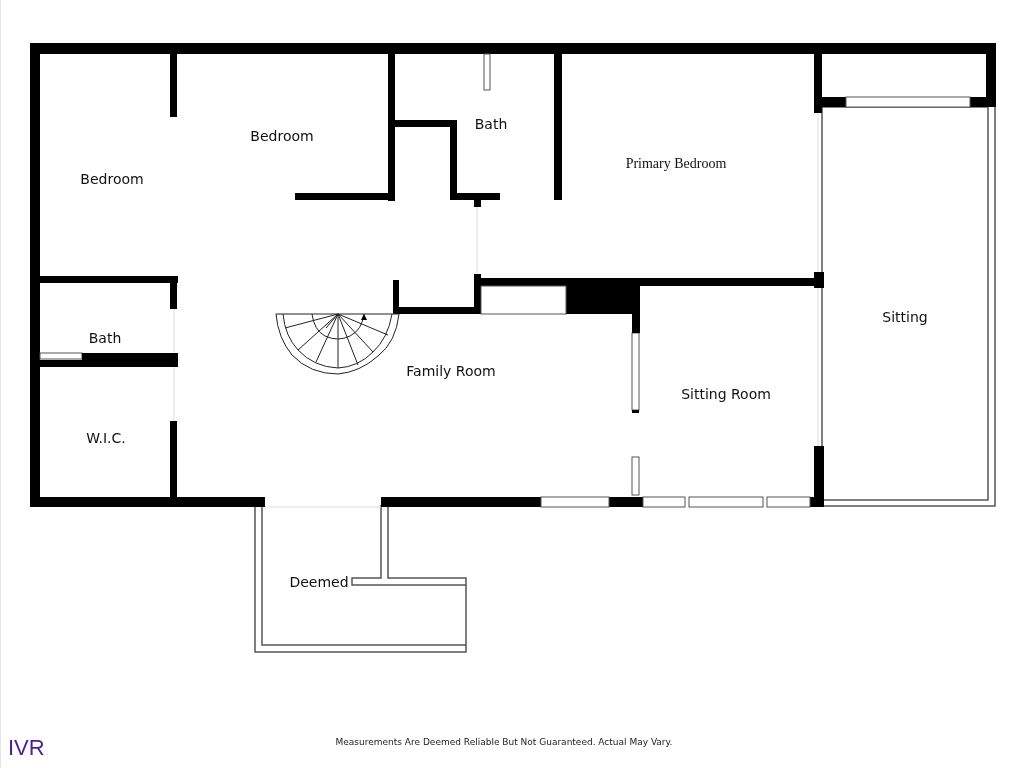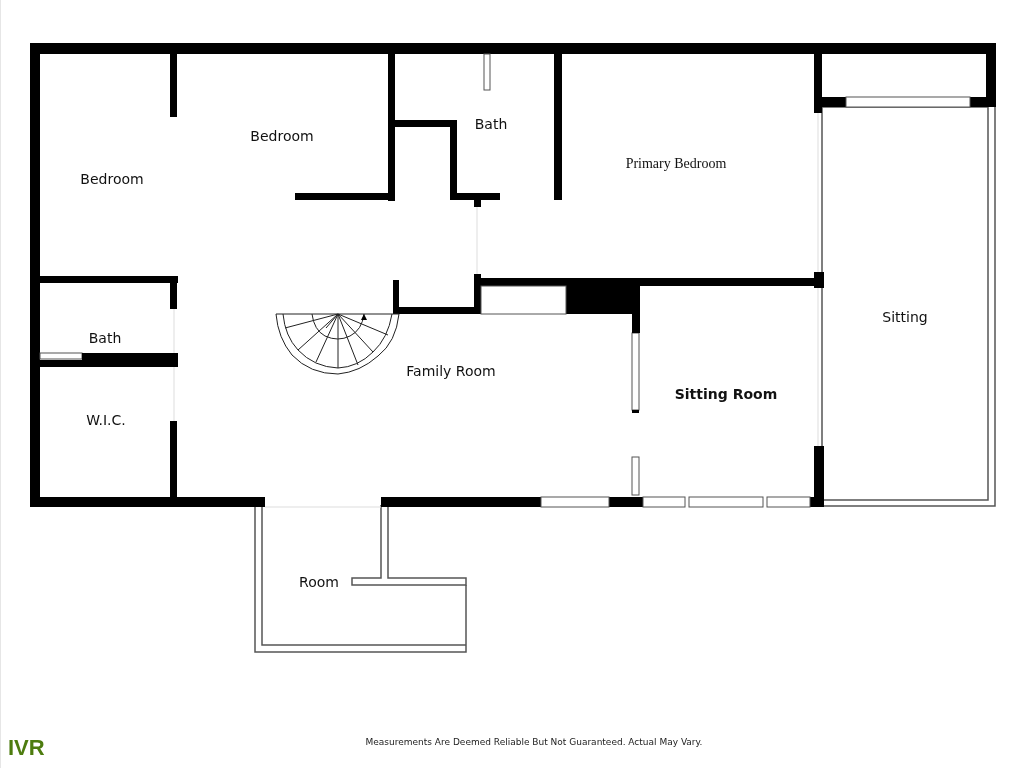--- a/index.html
+++ b/index.html
@@ -1,20 +1,20 @@
 <!DOCTYPE html>
 <html><head>
   <meta charset="utf-8">
   <style>
     html, body { margin: 0; padding: 0; background: #ffffff; }
     body { width: 1024px; height: 768px; position: relative; overflow: hidden; font-family: "DejaVu Sans", sans-serif; }
     #plan { position: absolute; left: 0; top: 0; width: 1024px; height: 768px; }
     .room-label { position: absolute; font-family: "DejaVu Sans", sans-serif; font-size: 14px; color: #111; white-space: nowrap; transform: translate(-50%, -50%); }
-    .brand { position: absolute; left: 8px; top: 735px; font-family: "Liberation Sans", sans-serif; font-size: 22px; color: #4d7c0f; letter-spacing: 0px; font-weight: 700; }
-    .disclaimer { position: absolute; left: 534px; top: 742px; transform: translate(-50%, -50%); font-family: "DejaVu Sans", sans-serif; font-size: 9px; color: #222; white-space: nowrap; }
+    .brand { position: absolute; left: 8px; top: 735px; font-family: "Liberation Sans", sans-serif; font-size: 22px; color: #4c1d95; letter-spacing: 0px; font-weight: 400; }
+    .disclaimer { position: absolute; left: 504px; top: 742px; transform: translate(-50%, -50%); font-family: "DejaVu Sans", sans-serif; font-size: 9px; color: #222; white-space: nowrap; }
     .left-edge { position: absolute; left: 0; top: 0; width: 1px; height: 768px; background: #e6e6e6; }
   </style>
 </head>
 <body>
 
 <div class="left-edge"></div>
 
 <svg id="plan" viewBox="0 0 1024 768" xmlns="http://www.w3.org/2000/svg">
 
   <g fill="none" stroke="#555" stroke-width="1.5">
@@ -118,19 +118,19 @@
     <polygon points="361,320 367,320 364,314" fill="#000" stroke="none"></polygon>
   </g>
 </svg>
 
 <div class="room-label" style="left:112px;top:179px;">Bedroom</div>
 <div class="room-label" style="left:282px;top:136px;">Bedroom</div>
 <div class="room-label" style="left:491px;top:124px;">Bath</div>
 <div class="room-label" style="left:676px;top:164px;font-family:Liberation Serif, serif;">Primary Bedroom</div>
 <div class="room-label" style="left:905px;top:317px;">Sitting</div>
 <div class="room-label" style="left:105px;top:338px;">Bath</div>
-<div class="room-label" style="left:106px;top:420px;">W.I.C.</div>
+<div class="room-label" style="left:106px;top:438px;">W.I.C.</div>
 <div class="room-label" style="left:451px;top:371px;">Family Room</div>
-<div class="room-label" style="left:726px;top:394px;font-weight:bold;">Sitting Room</div>
-<div class="room-label" style="left:319px;top:582px;">Room</div>
+<div class="room-label" style="left:726px;top:394px;">Sitting Room</div>
+<div class="room-label" style="left:319px;top:582px;">Deemed</div>
 
 <div class="brand">IVR</div>
 <div class="disclaimer">Measurements Are Deemed Reliable But Not Guaranteed. Actual May Vary.</div>
 
 </body></html>

